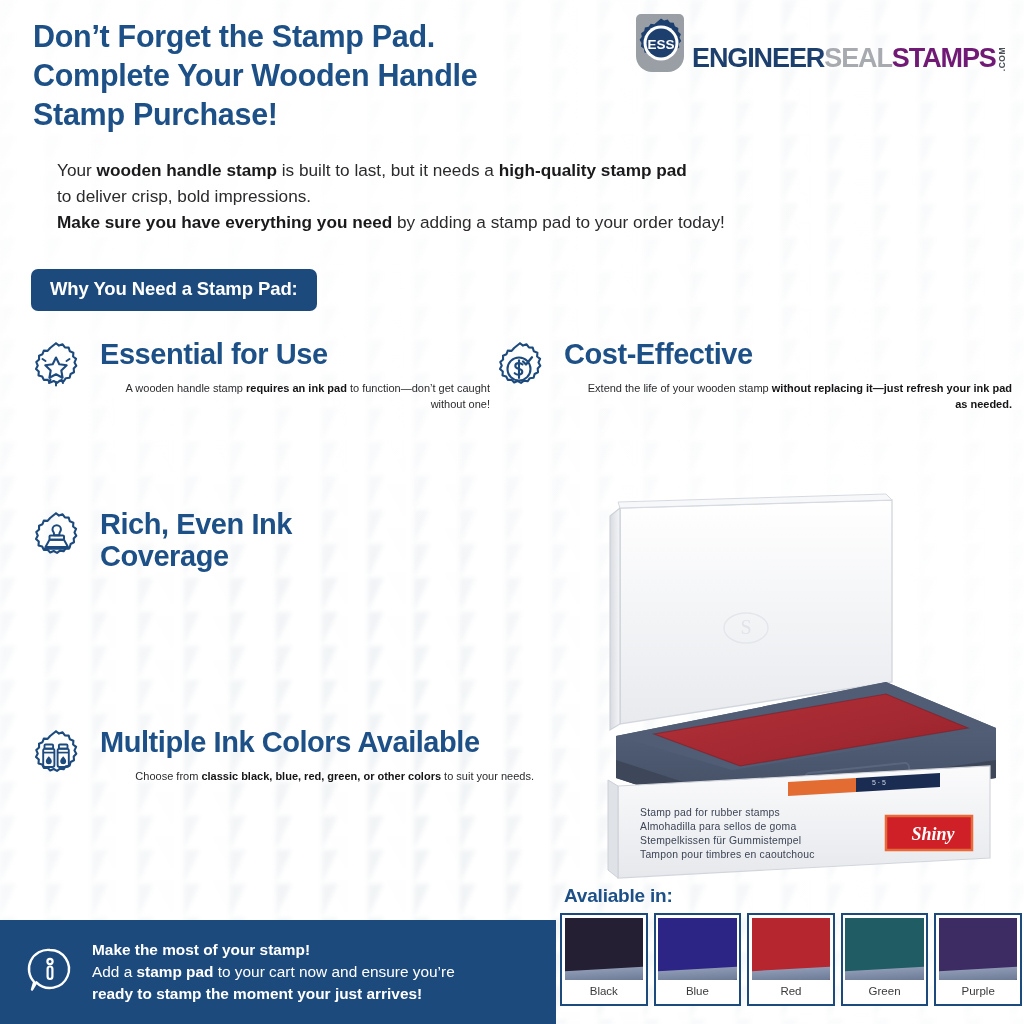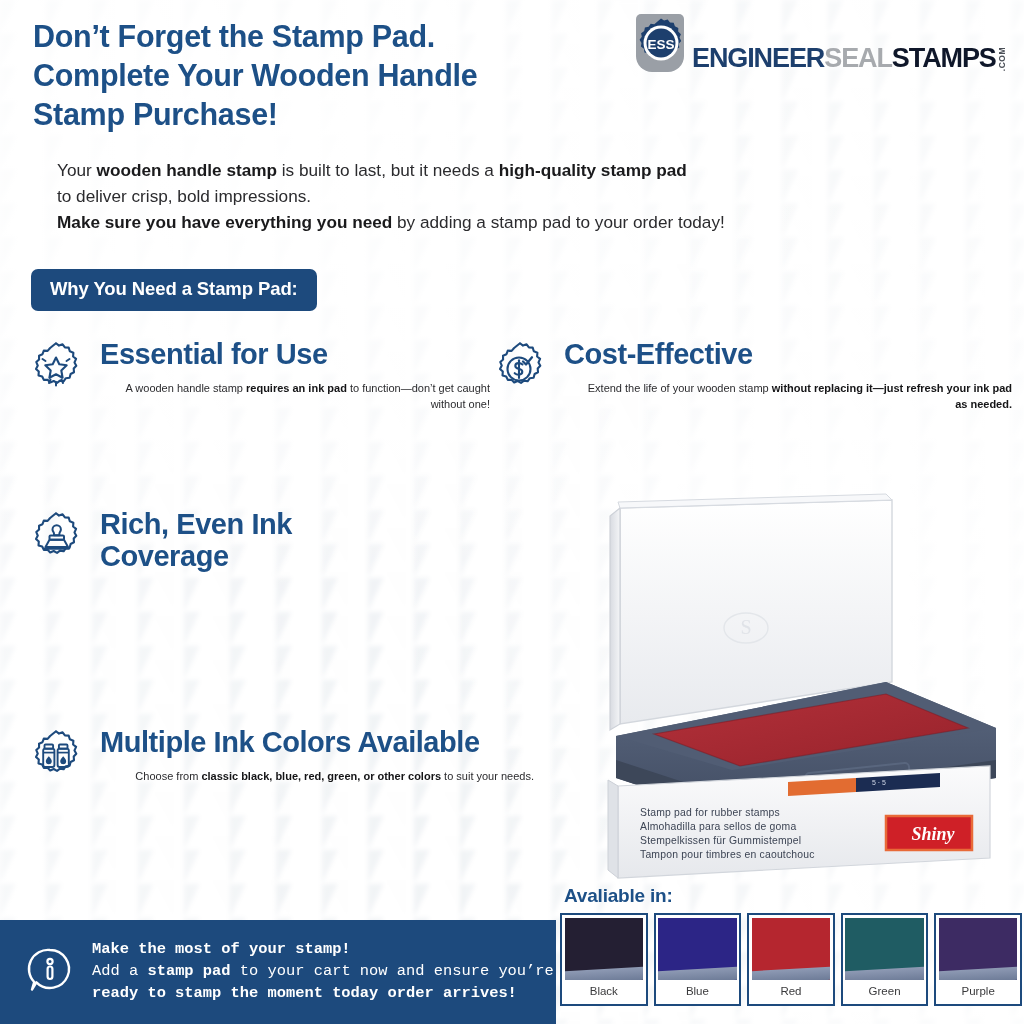--- a/index.html
+++ b/index.html
@@ -52,21 +52,21 @@
     position:absolute; left:4px; top:0; width:48px; height:58px;
     background:#9a9fa6; border-radius:5px 5px 16px 16px;
   }
   .logo-mark{ position:relative; z-index:2; }
   .logo-word{
     font-size:27px; font-weight:bold; letter-spacing:-1.1px;
     line-height:1; margin-left:2px; display:flex; align-items:flex-end;
   }
   .w-eng{ color:#1d3f6d; }
   .w-seal{ color:#a7aaae; }
-  .w-stamps{ color:#0f172a; }
+  .w-stamps{ color:#701a75; }
   .w-dotcom{
     color:#4a4f57; font-size:8.5px; font-weight:bold; letter-spacing:.5px;
     writing-mode:vertical-rl; transform:rotate(180deg);
     margin-left:2px; margin-bottom:1px; line-height:1;
   }
 
   
   .intro{
     position:absolute; left:33px; top:158px; width:880px;
     font-size:17.2px; line-height:1.5; color:#2b2b2e;
@@ -131,21 +131,21 @@
     transform:rotate(-3.2deg);
   }
   .swatch .nm{
     text-align:center; font-size:11.5px; color:#3a3a3c;
     padding:5px 0 5px; background:#fff;
   }
 
   
   .footer{
     position:absolute; left:0; top:920px; width:556px; height:104px;
-    background:#1d4a7d; display:flex; align-items:center;font-family:Liberation Mono, monospace;
+    background:#1d4a7d; display:flex; align-items:center;
   }
   .footer .fico{ margin-left:24px; margin-right:16px; flex:0 0 auto; }
   .footer .ftxt{ color:#fff; font-size:15.4px; line-height:1.42; }
   .footer .ftxt .ln{ display:block; white-space:nowrap; }
   .footer .ftxt b{ font-weight:bold; }
 </style>
 </head>
 <body>
 
 <div class="bg-texture"></div>
@@ -345,17 +345,17 @@
     <span class="fico">
       <svg width="52" height="52" viewBox="0 0 52 52">
         <path d="M26 6 a19 19 0 1 1-13.6 32.3 L8 45.5 l2.2-7.5 A19 19 0 0 1 26 6z" fill="none" stroke="#ffffff" stroke-width="2.4" stroke-linejoin="round"></path>
         <circle cx="26" cy="17.5" r="2.6" fill="none" stroke="#ffffff" stroke-width="2.2"></circle>
         <rect x="23.6" y="22.5" width="4.8" height="12.5" rx="2.4" fill="none" stroke="#ffffff" stroke-width="2.2"></rect>
       </svg>
     </span>
     <div class="ftxt">
       <span class="ln"><b>Make the most of your stamp!</b></span>
       <span class="ln"><span>Add a </span><b>stamp pad</b><span> to your cart now and ensure you’re</span></span>
-      <span class="ln"><b>ready to stamp the moment today order arrives!</b></span>
+      <span class="ln"><b>ready to stamp the moment your just arrives!</b></span>
     </div>
   </div>
 
 </div>
 
 </body></html>

